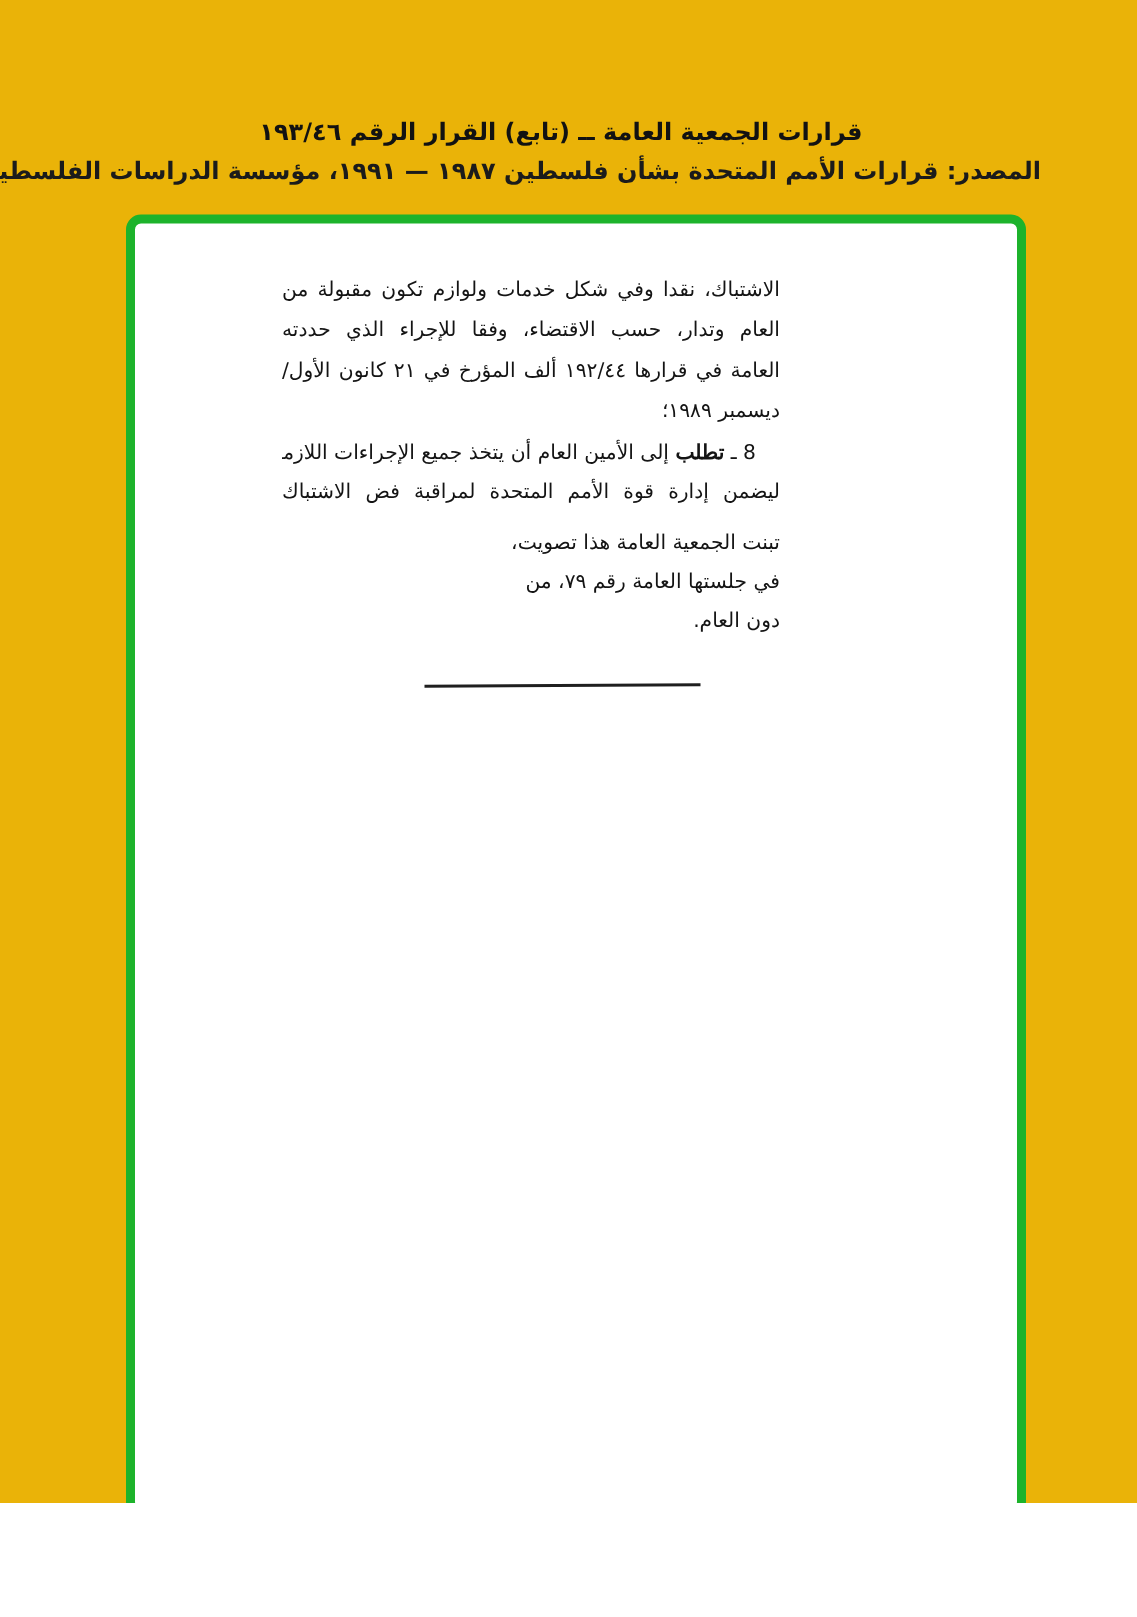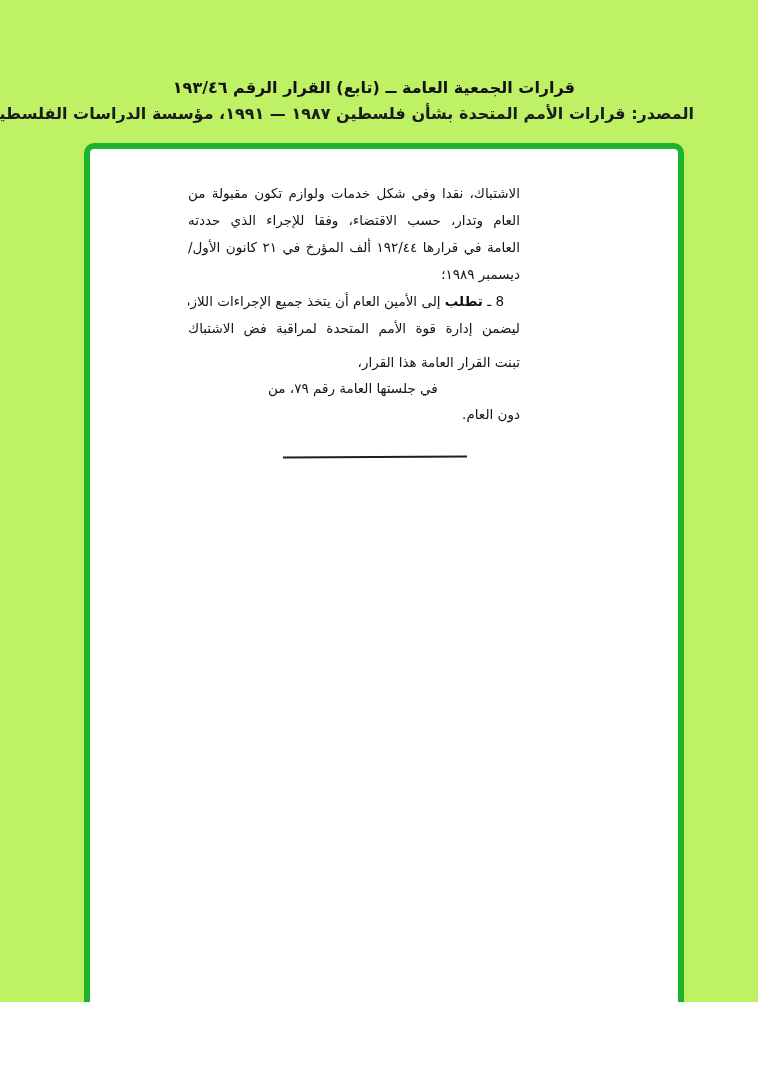--- a/index.html
+++ b/index.html
@@ -1,20 +1,20 @@
 <!DOCTYPE html>
 <html><head>
 <meta charset="utf-8">
 <style>
   html, body { margin: 0; padding: 0; background: #ffffff; }
   .page {
     position: relative;
     width: 758px;
     height: 1002px;
-    background: #bef264;
+    background: #eab308;
     overflow: hidden;
     font-family: "DejaVu Sans", sans-serif;
     color: #161616;
   }
   .hdr-title {
     position: absolute;
     top: 78px;
     right: 183px;
     direction: rtl;
     text-align: right;
@@ -52,24 +52,24 @@
     width: 332px;
     direction: rtl;
     font-size: 13.5px;
     line-height: 27px;
     color: #141414;
   }
   .ln { height: 27px; overflow: hidden; }
   .just { text-align: justify; text-align-last: justify; }
   .flushleft { text-align: right; }
   .p9first { text-align: right; padding-right: 16px; white-space: nowrap; }
-  .kw { font-weight: bold; }
+  .kw { font-weight: bold; font-family: Liberation Serif, serif; }
   .adopt { line-height: 26px; height: 26px; white-space: nowrap; }
   .adopt1 { margin-top: 7px; text-align: right; padding-left: 64px; }
-  .adopt2 { text-align: left; padding-left: 80px; }
+  .adopt2 { text-align: right; padding-left: 80px; }
   .adopt3 { text-align: right; padding-left: 150px; }
   .separator {
     position: absolute;
     left: 283px;
     top: 456px;
     width: 184px;
     height: 2px;
     background: #1f1f1f;
     transform: rotate(-0.35deg);
   }
@@ -99,21 +99,21 @@
     <div class="ln just">الاشتباك، نقدا وفي شكل خدمات ولوازم تكون مقبولة من الأمين</div>
     <div class="ln just">العام وتدار، حسب الاقتضاء، وفقا للإجراء الذي حددته الجمعية</div>
     <div class="ln just">العامة في قرارها ١٩٢/٤٤ ألف المؤرخ في ٢١ كانون الأول/</div>
     <div class="ln flushleft">ديسمبر ١٩٨٩؛</div>
 
     <div class="ln p9first">
       <span>8 ـ </span><span class="kw">تطلب</span><span> إلى الأمين العام أن يتخذ جميع الإجراءات اللازمة</span>
     </div>
     <div class="ln just">ليضمن إدارة قوة الأمم المتحدة لمراقبة فض الاشتباك بأقصى قدر</div>
 
-    <div class="ln adopt adopt1">تبنت القرار العامة هذا القرار،</div>
+    <div class="ln adopt adopt1">تبنت الجمعية العامة هذا تصويت،</div>
     <div class="ln adopt adopt2">في جلستها العامة رقم ٧٩، من</div>
     <div class="ln adopt adopt3">دون العام.</div>
   </div>
 
   <div class="separator"></div>
 
   <div class="page-num">٦</div>
 
 </div>
 

